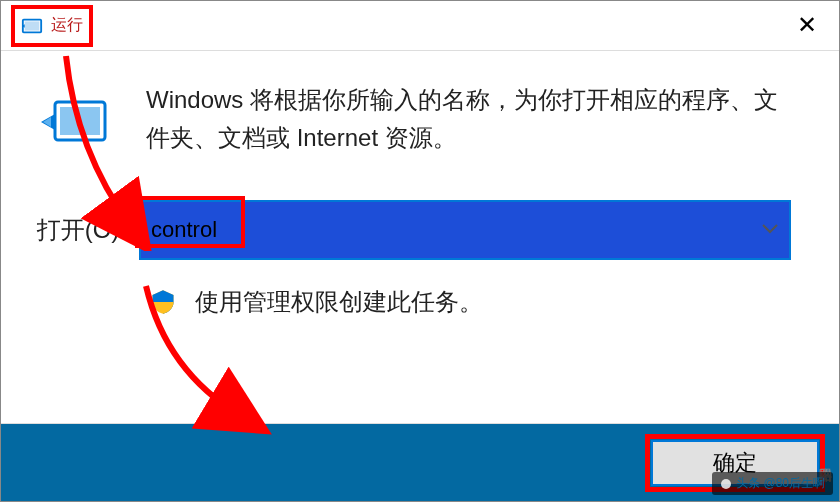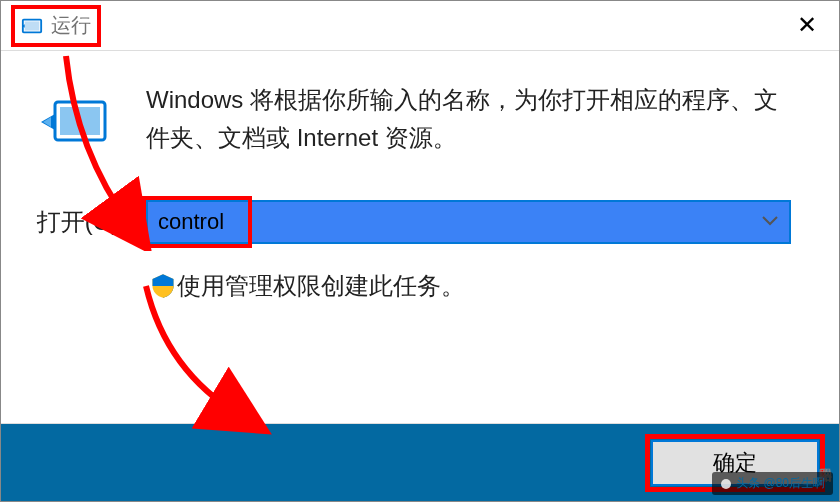--- a/index.html
+++ b/index.html
@@ -34,22 +34,22 @@
       gap: 8px;
       border: 4px solid #ff0000;
       padding: 2px 6px;
       height: 42px;
     }
     .run-icon-small {
       width: 22px;
       height: 22px;
     }
     .title-text {
-      font-size: 20px;
-      color: #737373;
+      font-size: 16px;
+      color: #b91c1c;
     }
     .close-btn {
       position: absolute;
       right: 12px;
       top: 8px;
       width: 40px;
       height: 32px;
       display: flex;
       align-items: center;
       justify-content: center;
@@ -75,38 +75,38 @@
       font-size: 24px;
       color: #222;
       line-height: 1.6;
       padding-right: 20px;
     }
     .input-row {
       display: flex;
       align-items: center;
       margin-top: 42px;
       padding-left: 0;
-      gap: 20px;
+      gap: 13px;
     }
     .open-label {
       font-size: 24px;
       color: #222;
       width: 105px;
       text-align: right;
     }
     .combo-wrapper {
       position: relative;
       flex: 1;
       margin-right: 28px;
     }
     .combo {
       width: 100%;
-      height: 44px;
+      height: 60px;
       border: 2px solid #0078d7;
-      background: #3b82f6;
+      background: #1d4ed8;
       font-size: 22px;
       padding: 0 40px 0 10px;
       outline: none;
     }
     .input-highlight {
       position: absolute;
       left: -4px;
       top: -4px;
       width: 110px;
       height: 52px;
@@ -116,21 +116,21 @@
     .combo-arrow {
       position: absolute;
       right: 12px;
       top: 50%;
       transform: translateY(-50%);
       pointer-events: none;
     }
     .admin-row {
       display: flex;
       align-items: center;
-      gap: 0;
+      gap: 18px;
       margin-top: 26px;
       padding-left: 128px;
       font-family: Liberation Mono, monospace;
     }
     .shield-icon {
       width: 28px;
       height: 28px;
     }
     .admin-text {
       font-size: 24px;

